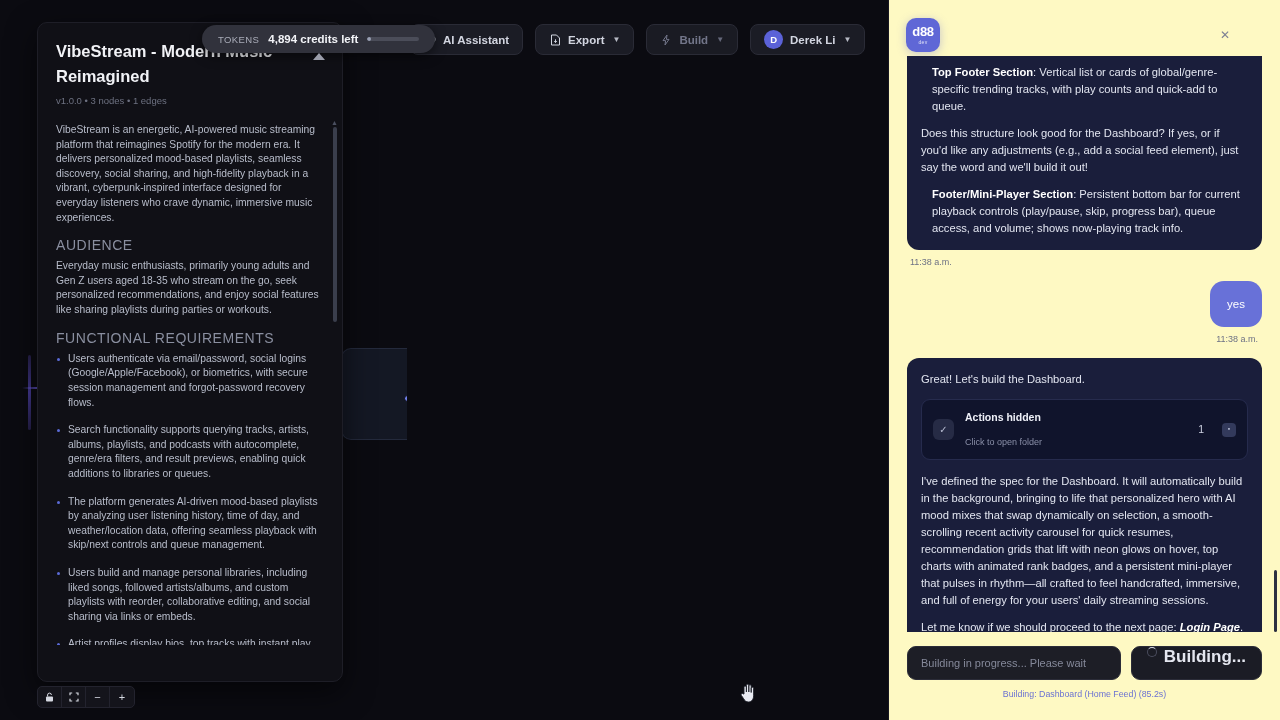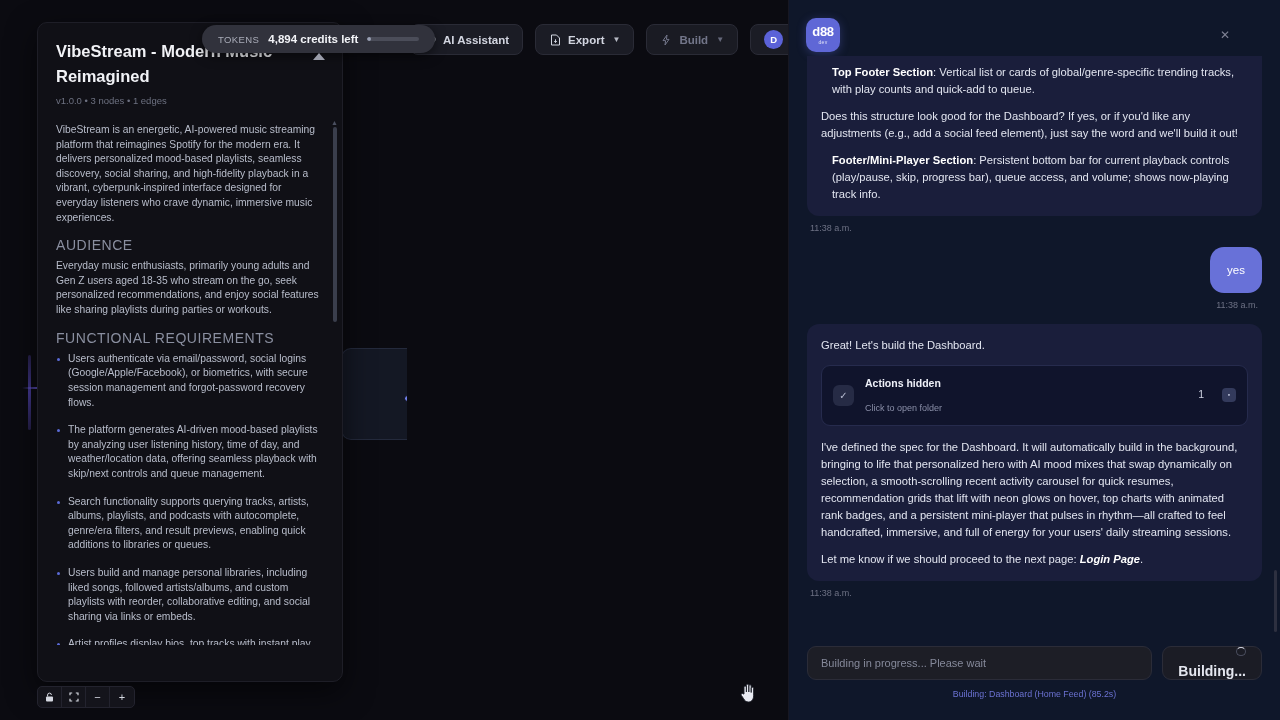--- a/index.html
+++ b/index.html
@@ -165,22 +165,22 @@
     position: absolute; left: 313px; top: 53px;
     width: 0; height: 0;
     border-left: 6px solid transparent; border-right: 6px solid transparent;
     border-bottom: 7px solid #9a9daa;
     z-index: 5;
   }
 
   
   .chat-panel {
     position: absolute; right: 0; top: 0;
-    width: 492px; height: 720px;
-    background: #0f172a;
+    width: 392px; height: 720px;
+    background: #fef9c3;
     border-left: 1px solid #171722;
   }
   .chat-head {
     position: relative; height: 56px;
   }
   .brand-logo {
     position: absolute; left: 17px; top: 18px;
     width: 34px; height: 34px; border-radius: 10px;
     background: #5f67d6;
     display: flex; flex-direction: column;
@@ -269,27 +269,26 @@
     flex: 1 1 auto; height: 34px;
     background: #1d1e26; border: 1px solid #2b2c38;
     border-radius: 9px;
     color: #d4d7e2; font-size: 11px;
     padding: 0 13px;
     font-family: "Liberation Sans", sans-serif;
     outline: none;
   }
   .chat-input::placeholder { color: #85899a; }
   .build-btn {
-    display: flex; align-items: flex-end; gap: 7px;
+    display: flex; align-items: flex-start; gap: 7px;
     height: 34px; padding: 0 15px;
     background: #1b1c25; border: 1px solid #2b2c38;
     border-radius: 9px; color: #e4e6ef;
-    font-size: 14px; font-weight: bold; cursor: pointer;
+    font-size: 17px; font-weight: bold; cursor: pointer;
     font-family: "Liberation Sans", sans-serif;
-    flex-direction: column;
   }
   .spinner {
     width: 10px; height: 10px; border-radius: 50%;
     border: 1.6px solid #4a4d5e; border-top-color: #d8dae6;
   }
   .build-status {
     text-align: center; font-size: 8.8px; color: #6b72d2;
     margin-top: 9px;
   }
 
@@ -323,22 +322,22 @@
 
     <div class="spec-scroll">
       <div class="spec-body">VibeStream is an energetic, AI-powered music streaming platform that reimagines Spotify for the modern era. It delivers personalized mood-based playlists, seamless discovery, social sharing, and high-fidelity playback in a vibrant, cyberpunk-inspired interface designed for everyday listeners who crave dynamic, immersive music experiences.</div>
 
       <div class="spec-section-label">AUDIENCE</div>
       <div class="spec-body">Everyday music enthusiasts, primarily young adults and Gen Z users aged 18-35 who stream on the go, seek personalized recommendations, and enjoy social features like sharing playlists during parties or workouts.</div>
 
       <div class="spec-section-label">FUNCTIONAL REQUIREMENTS</div>
       <ul class="spec-list">
         <li>Users authenticate via email/password, social logins (Google/Apple/Facebook), or biometrics, with secure session management and forgot-password recovery flows.</li>
+        <li>Search functionality supports querying tracks, artists, albums, playlists, and podcasts with autocomplete, genre/era filters, and result previews, enabling quick additions to libraries or queues.</li>
         <li>The platform generates AI-driven mood-based playlists by analyzing user listening history, time of day, and weather/location data, offering seamless playback with skip/next controls and queue management.</li>
-        <li>Search functionality supports querying tracks, artists, albums, playlists, and podcasts with autocomplete, genre/era filters, and result previews, enabling quick additions to libraries or queues.</li>
         <li>Users build and manage personal libraries, including liked songs, followed artists/albums, and custom playlists with reorder, collaborative editing, and social sharing via links or embeds.</li>
         <li>Artist profiles display bios, top tracks with instant play, full discography, tour dates, and AI-suggested similar artists or mood extensions for deeper discovery.</li>
 
       </ul>
     </div>
     <div class="spec-scroll-arrow">▲</div>
     <div class="spec-scrollbar"></div>
   </div>
 
   <div class="canvas-toolbar">

